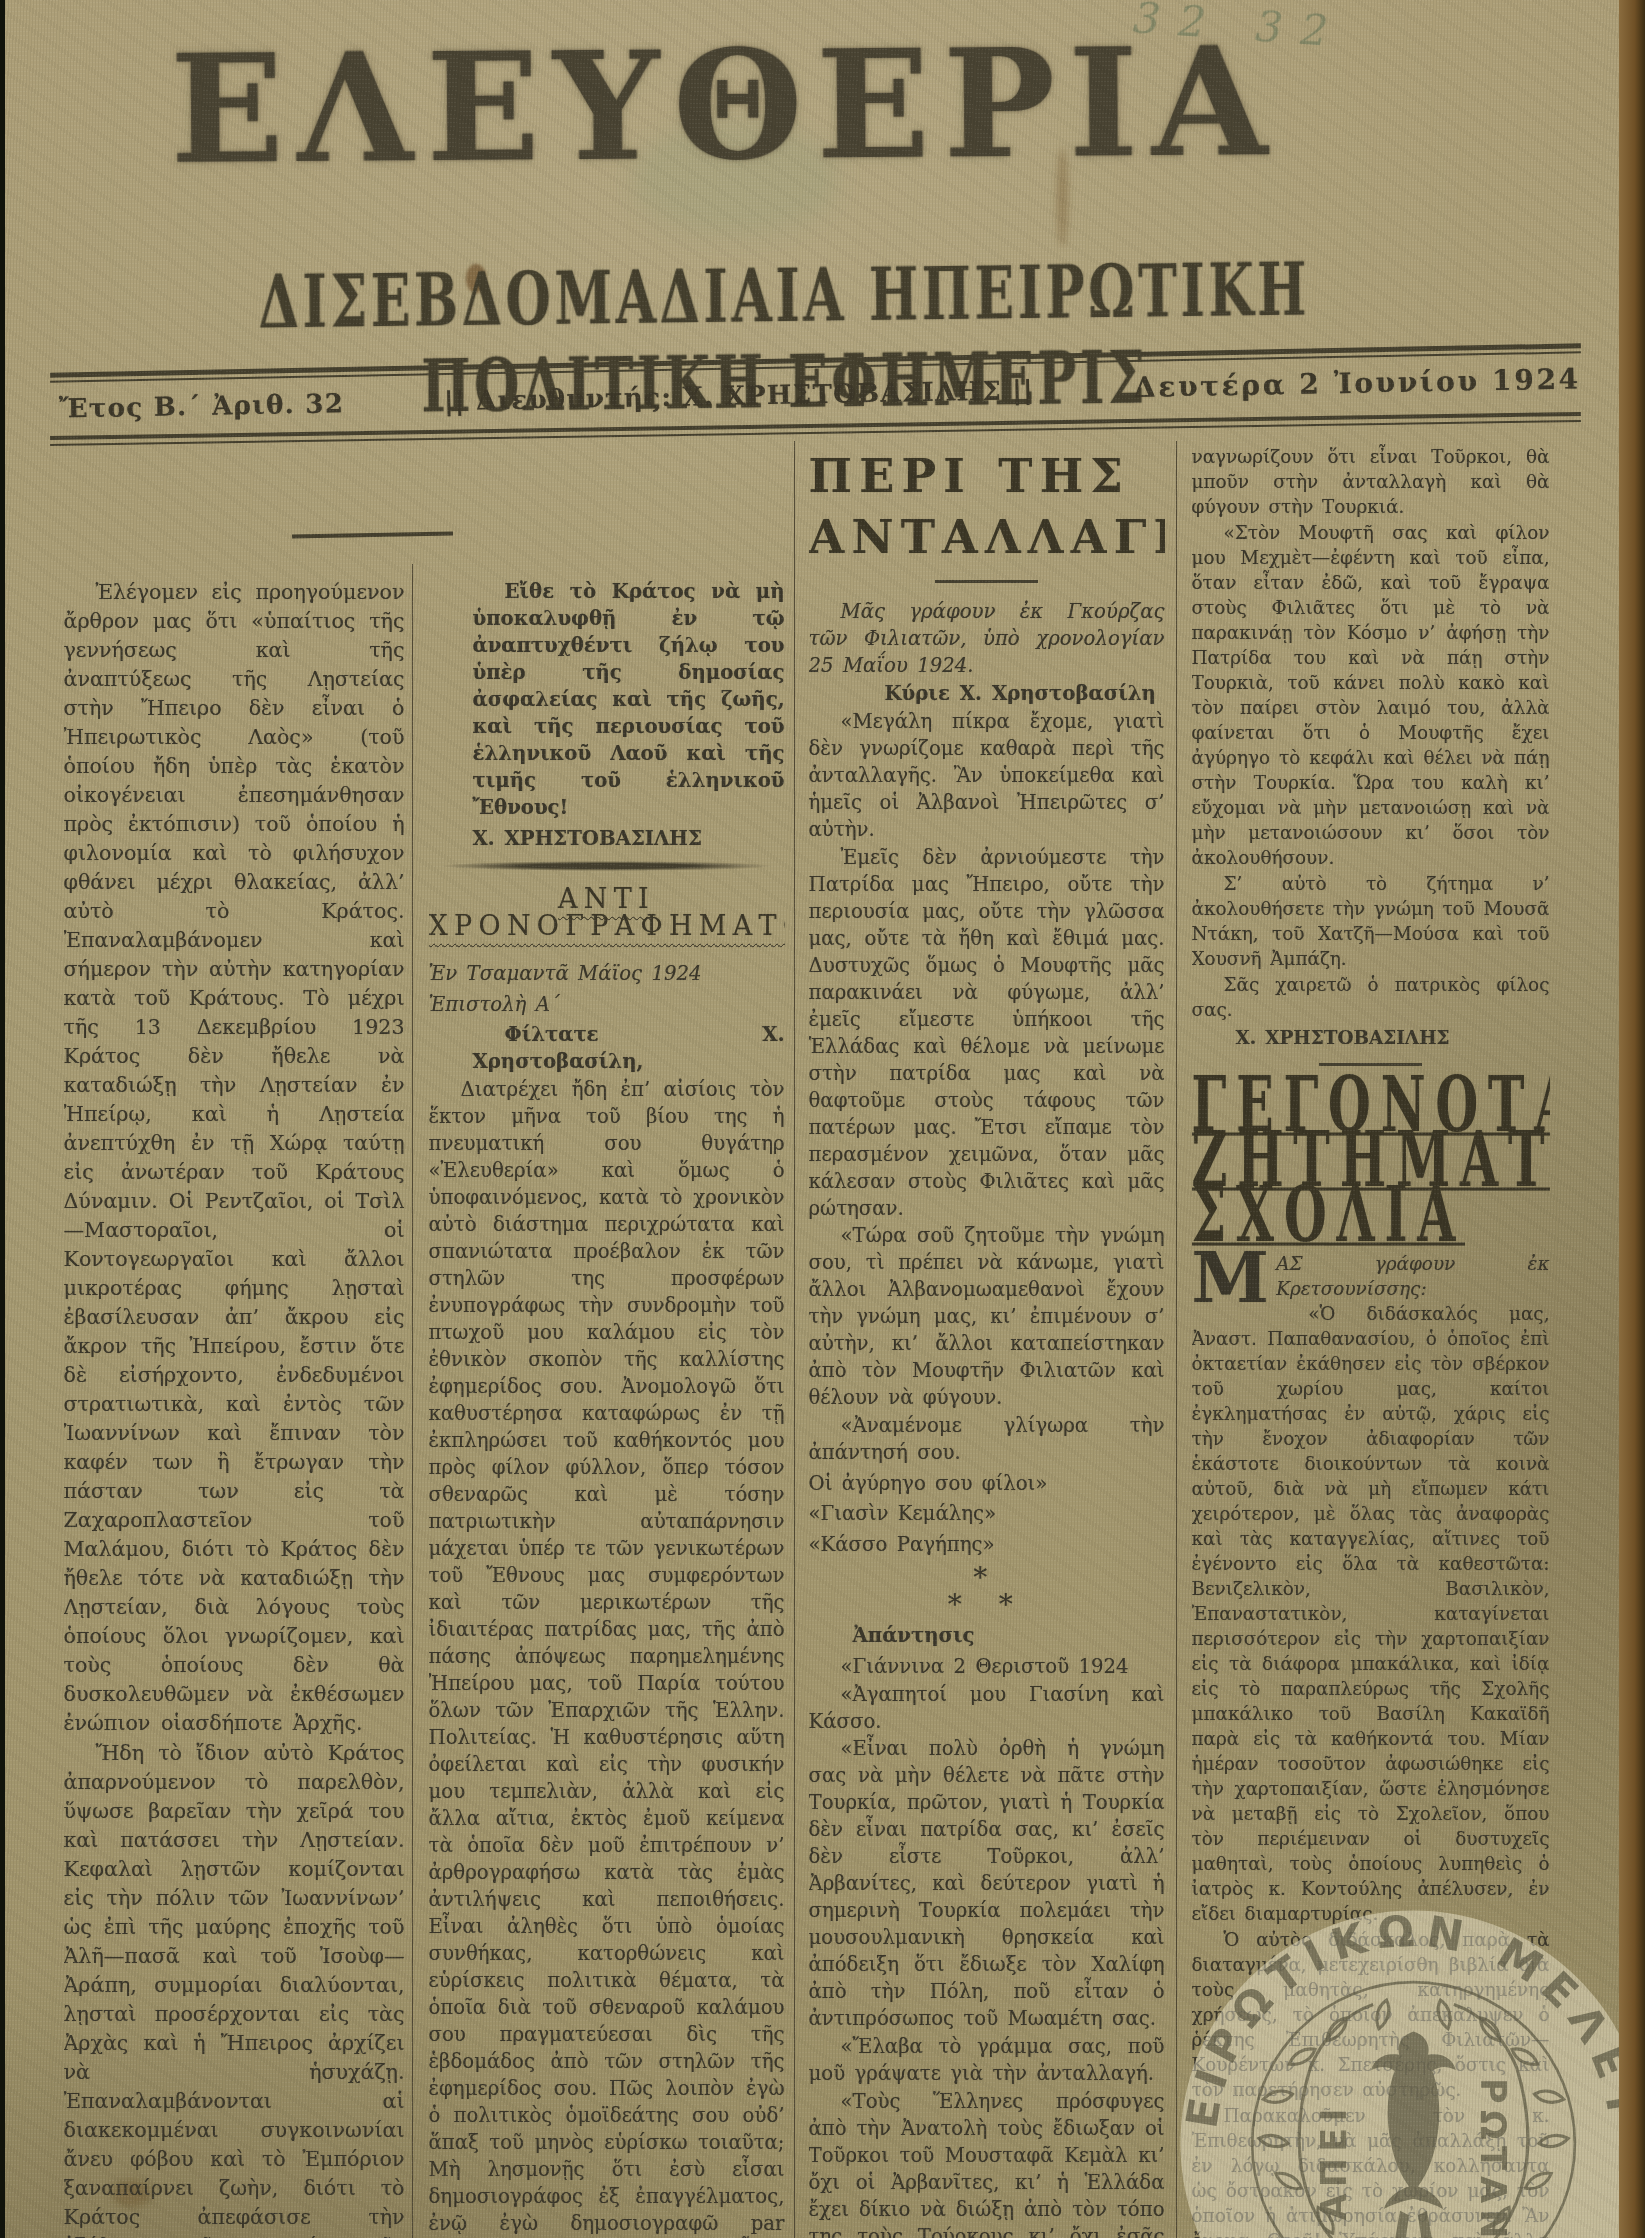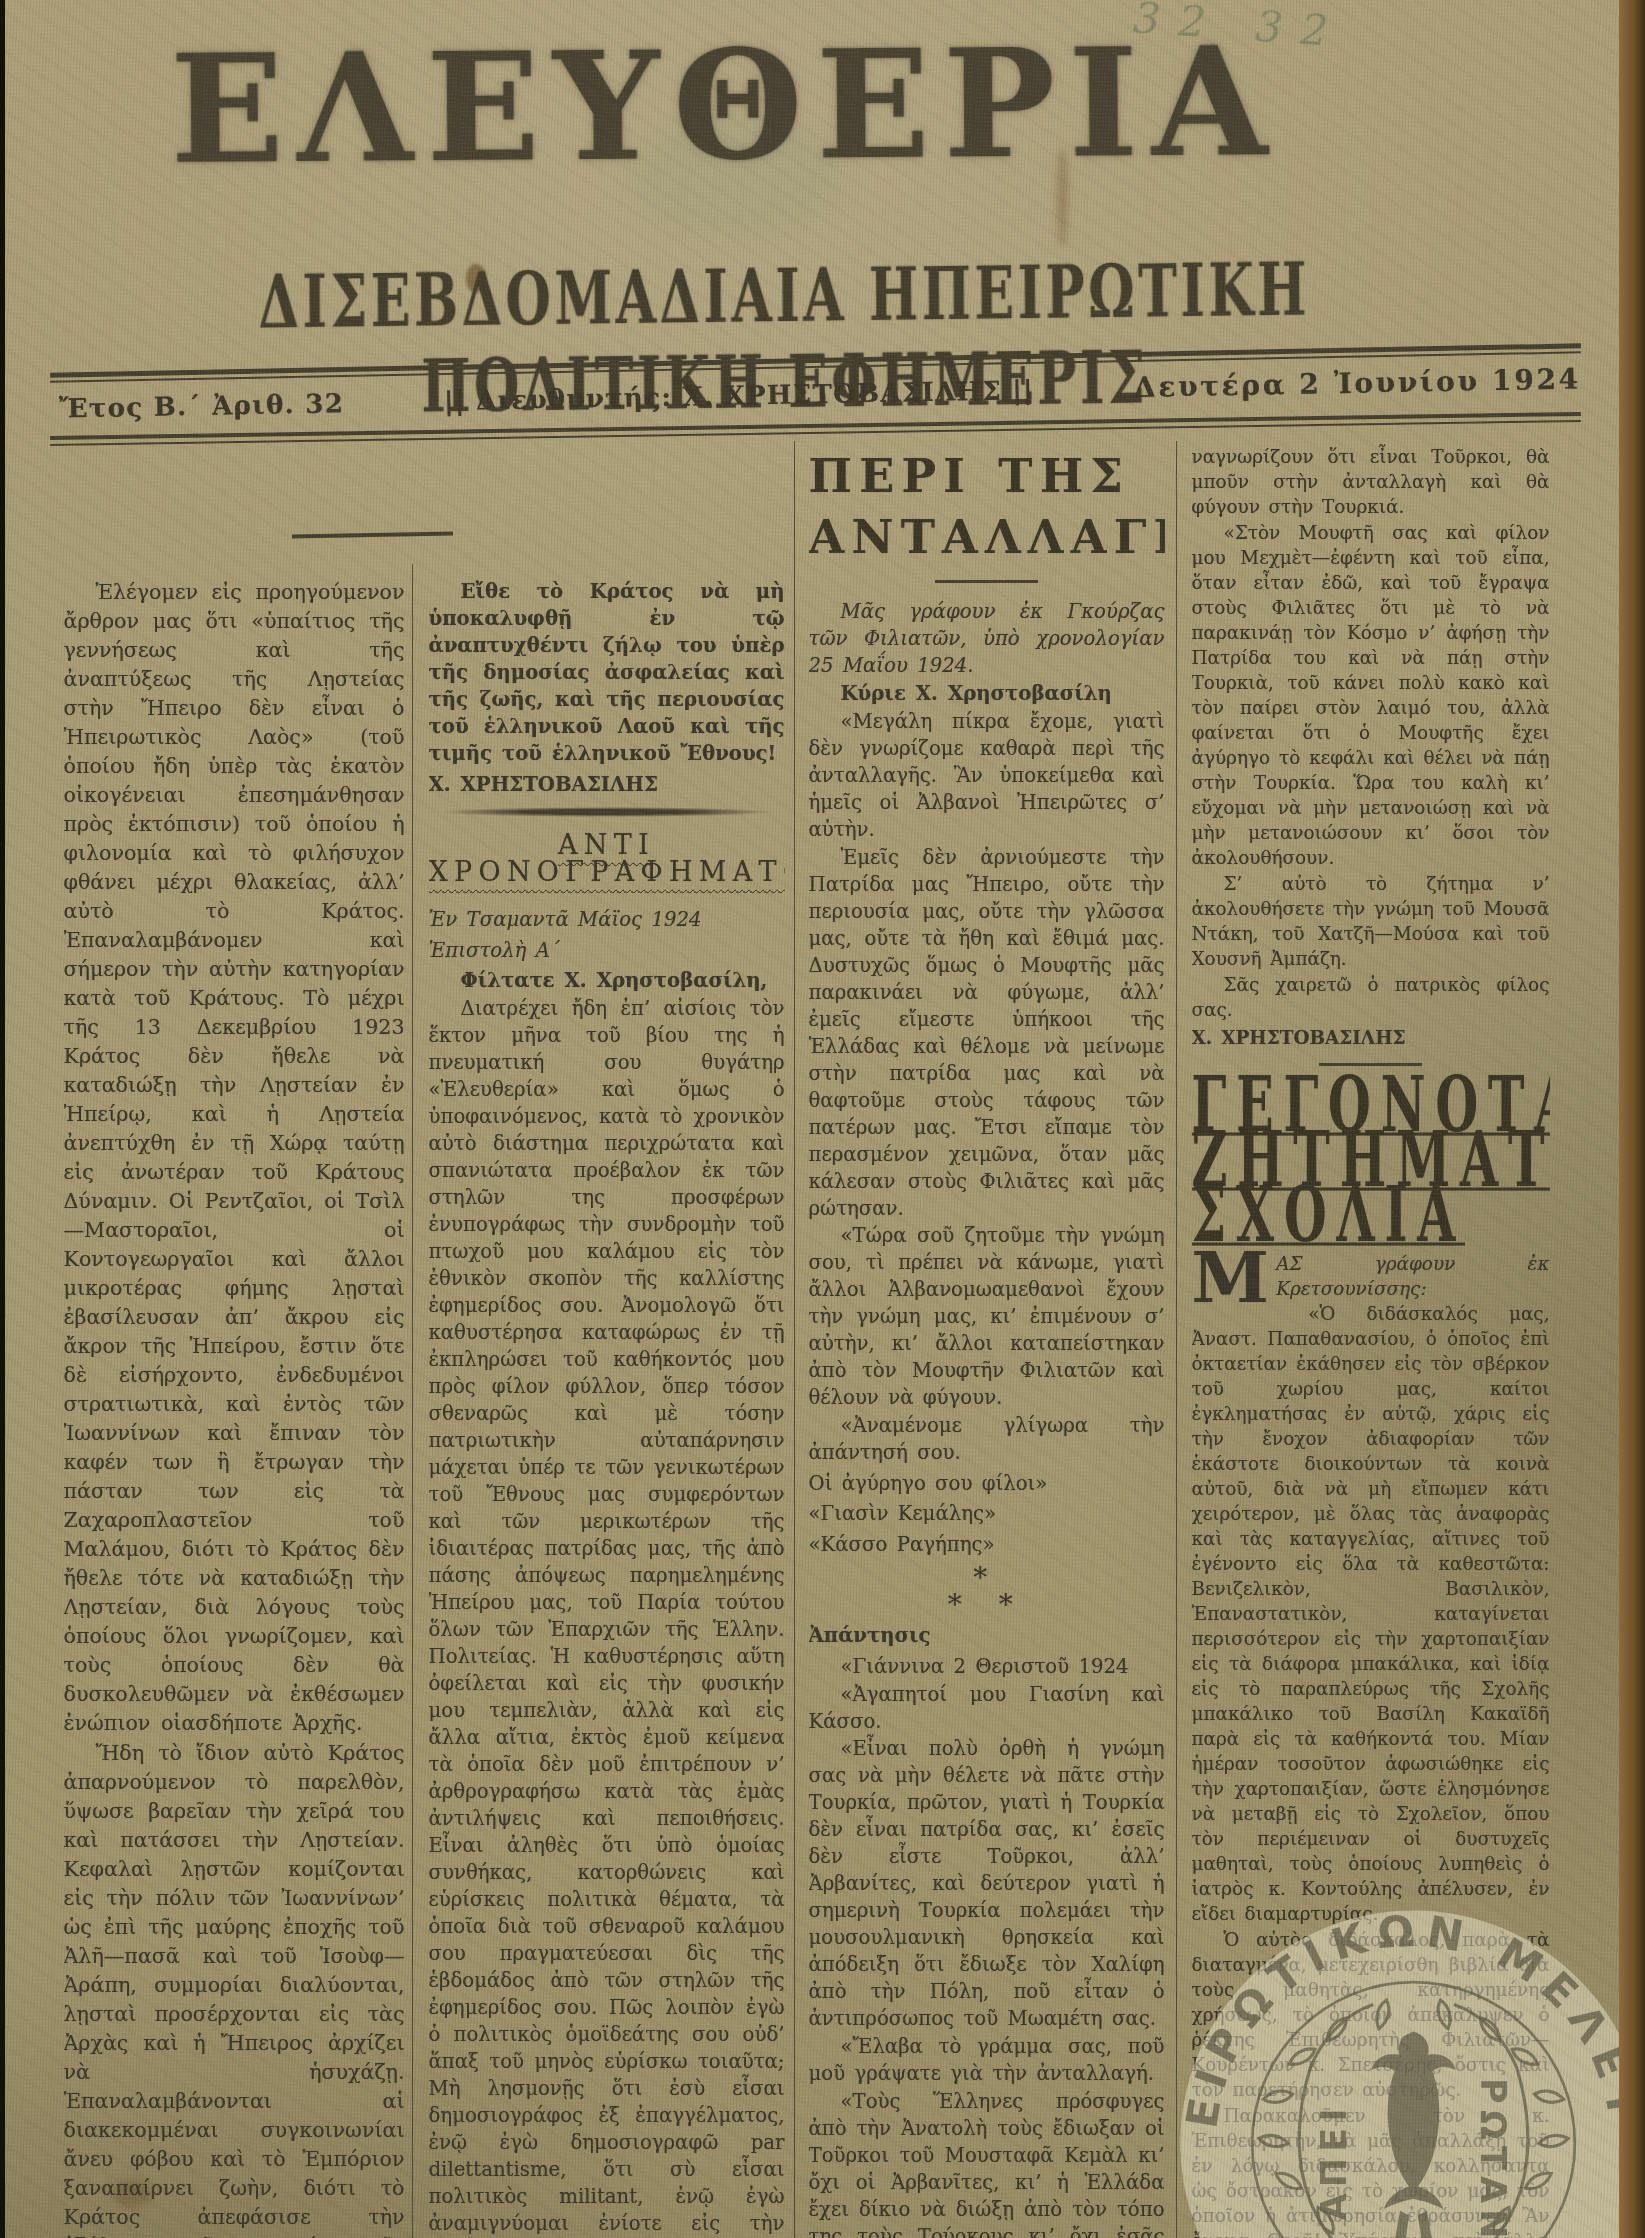--- a/index.html
+++ b/index.html
@@ -45,21 +45,21 @@
   
   .col{position:absolute;overflow:hidden;color:#3c382b;text-align:justify;
         text-shadow:0 0 0.7px rgba(56,52,38,.55);}
   #col1{left:59px; top:578px;width:341px;height:1773px;font-size:20.6px;line-height:29px;word-spacing:4px;}
   #col2{left:424px; top:578px;width:356px;height:1786px;font-size:19.7px;line-height:27px;word-spacing:3.1px;}
   #col3{left:804px;top:444px; width:356px;height:1914px;font-size:19.7px;line-height:27px;word-spacing:3.1px;}
   #col4{left:1187px;top:444px; width:358px;height:1919px;font-size:18.4px;line-height:25px;word-spacing:2.7px;}
   .bp{margin:0 0 0.9px 0;text-indent:32px;}
   .bp.nf{text-indent:0;}
   .bc{text-align:left;margin:3.6px 0;}
-  .s-b{font-weight:bold;} .s-bi{font-weight:normal;font-style:italic;}
+  .s-b{font-weight:bold;margin-left:44px;} .s-bi{font-weight:normal;font-style:italic;}
   .h-sub{text-align:center;font-size:27px;letter-spacing:6.3px;margin:13.4px 0 21.5px;color:#3d3828;
         text-decoration:underline;text-decoration-style:wavy;text-decoration-thickness:1.3px;text-underline-offset:8px;}
   .bigtitle{white-space:pre-line;font-weight:bold;font-size:46px;line-height:1.32;
         letter-spacing:7.2px;color:#3d3827;margin:1.8px 0 6.3px;text-indent:0;}
   .rule-short{width:103px;height:3.1px;background:#474231;margin:12.5px auto 15px;}
   .orn-rule{height:10.7px;margin:9px auto;width:94%;
         background:radial-gradient(ellipse at center,#45402f 0 36%,rgba(69,64,47,0) 70%);}
   .stars{white-space:pre-line;text-align:center;font-size:28px;line-height:.95;letter-spacing:12.5px;margin:7.2px 0 3.6px;}
   .banner{margin:20.6px 0 18px;}
   .banner-word{margin:19.7px 0;}

